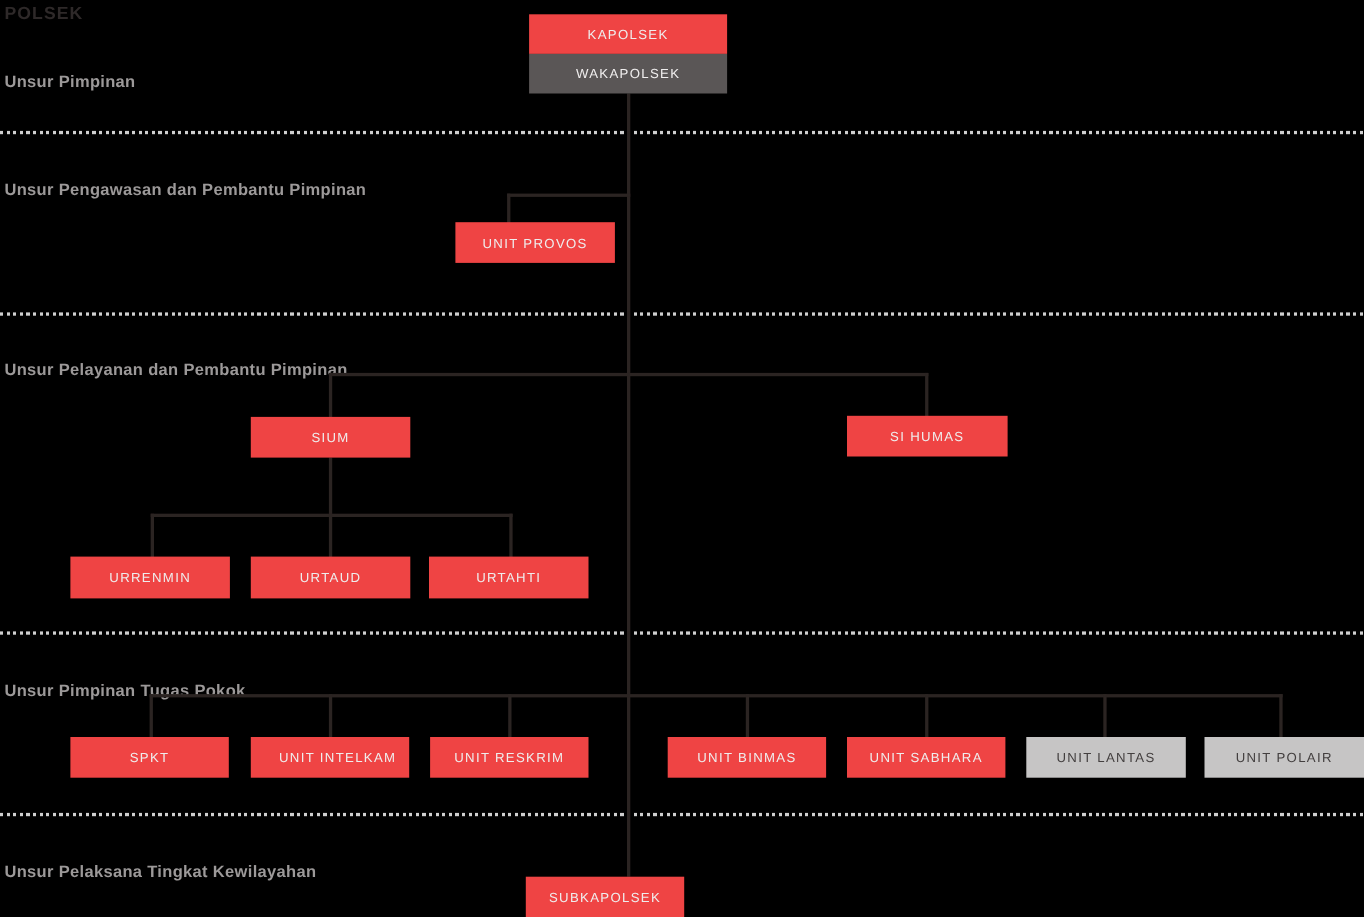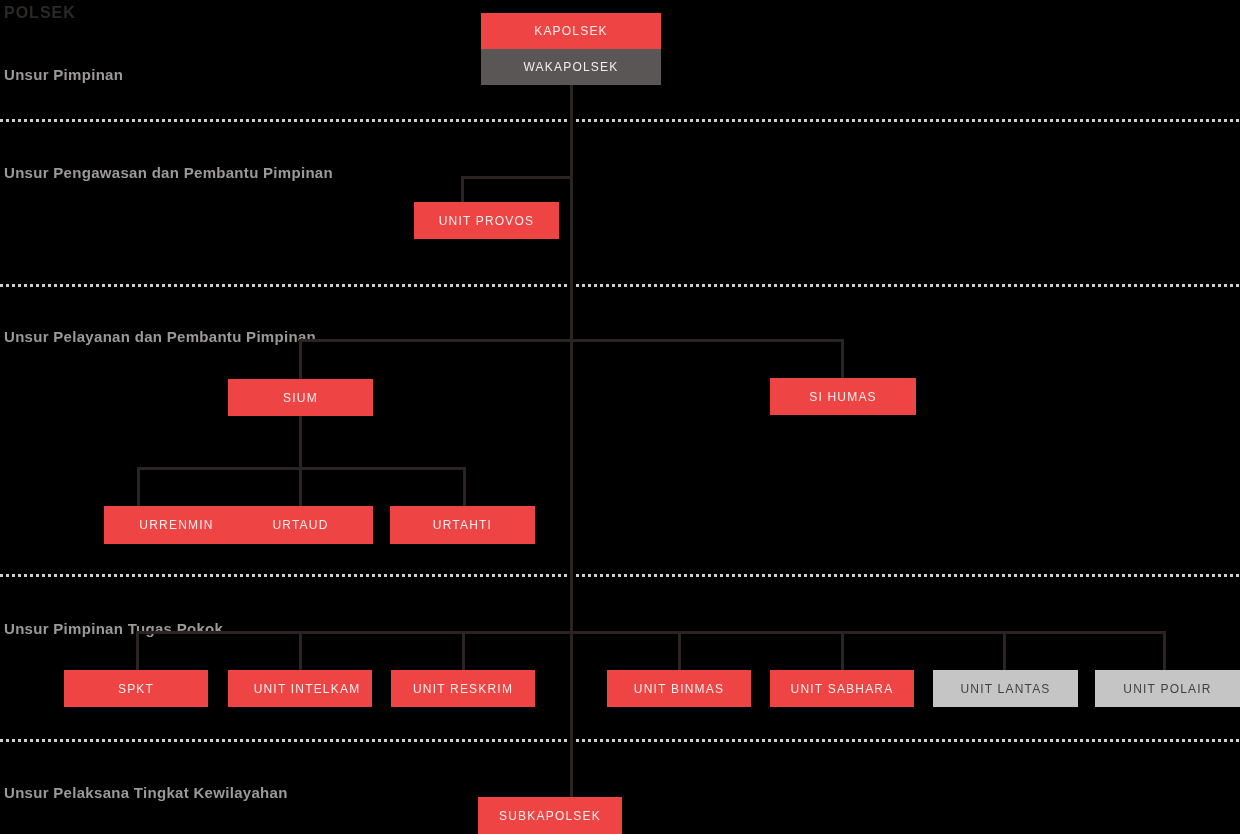--- a/index.html
+++ b/index.html
@@ -53,21 +53,21 @@
   }
   .node.dark  { background: #ef4444; color: #efeded; }
   .node.gray  { background: #5a5656; color: #f0eeee; }
   .node.light { background: #c6c5c5; color: #433f3f; }
 
   .n-kapolsek      { left: 481px;  top: 13px;  width: 180px; height: 36px; }
   .n-wakapolsek    { left: 481px;  top: 49px;  width: 180px; height: 36px; }
   .n-unit-provos   { left: 389px;  top: 202px; width: 145px; height: 37px; margin-left: 25px; }
   .n-sium          { left: 228px;  top: 379px; width: 145px; height: 37px; }
   .n-si-humas      { left: 770px;  top: 378px; width: 146px; height: 37px; }
-  .n-urrenmin      { left: 64px;   top: 506px; width: 145px; height: 38px; margin-left: 40px; }
+  .n-urrenmin      { left: 64px;   top: 506px; width: 145px; height: 38px; }
   .n-urtaud        { left: 228px;  top: 506px; width: 145px; height: 38px; }
   .n-urtahti       { left: 390px;  top: 506px; width: 145px; height: 38px; }
   .n-spkt          { left: 64px;   top: 670px; width: 144px; height: 37px; }
   .n-unit-intelkam { left: 228px;  top: 670px; width: 144px; height: 37px; padding-left: 14px; }
   .n-unit-reskrim  { left: 391px;  top: 670px; width: 144px; height: 37px; }
   .n-unit-binmas   { left: 607px;  top: 670px; width: 144px; height: 37px; }
   .n-unit-sabhara  { left: 770px;  top: 670px; width: 144px; height: 37px; }
   .n-unit-lantas   { left: 933px;  top: 670px; width: 145px; height: 37px; }
   .n-unit-polair   { left: 1095px; top: 670px; width: 145px; height: 37px; }
   .n-subkapolsek   { left: 478px;  top: 797px; width: 144px; height: 37px; }

